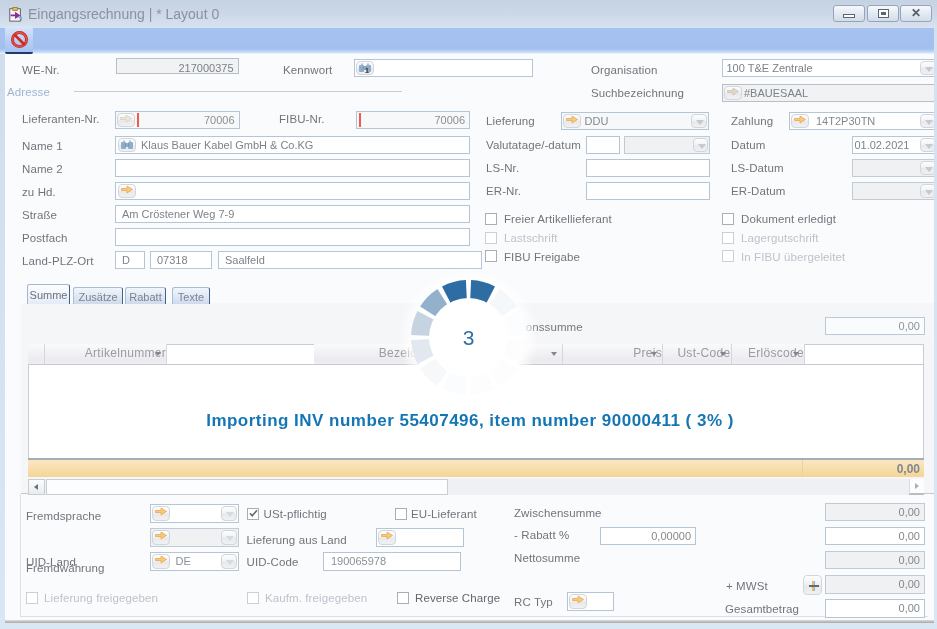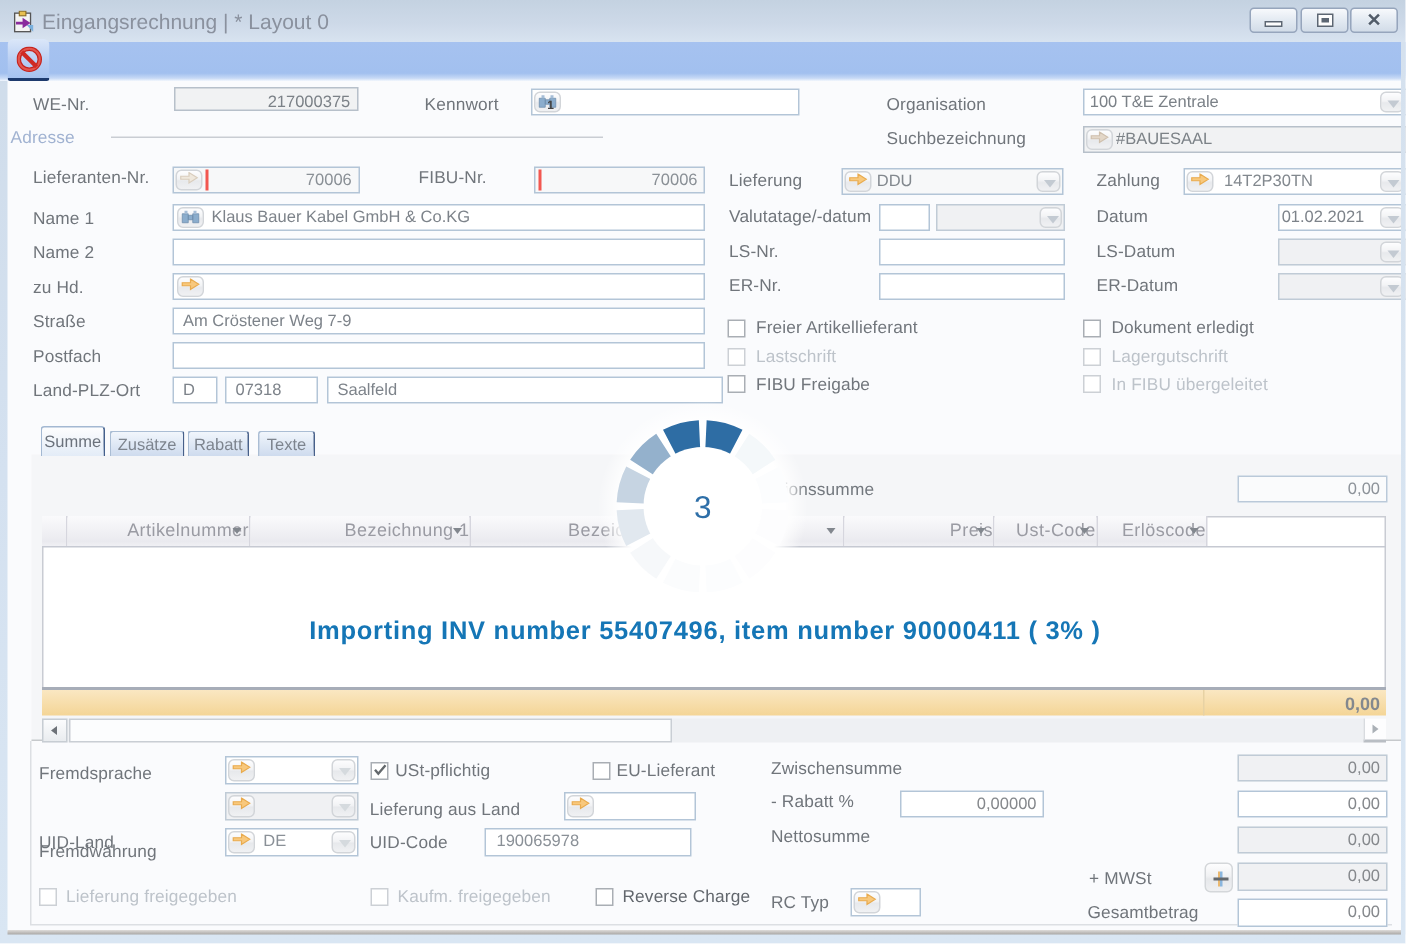--- a/index.html
+++ b/index.html
@@ -184,21 +184,20 @@
 <div class="ab" style="left:125px;top:286.5px;width:41px;height:17px;border-radius:2.5px 2.5px 0 0;background:linear-gradient(#f1f6fc,#cedbee);border:1px solid #aabdd4;border-right:1.5px solid #47608a;border-bottom:none;font-size:11px;color:#7d848e;text-align:center;line-height:18px">Rabatt</div>
 <div class="ab" style="left:172px;top:286.5px;width:38px;height:17px;border-radius:2.5px 2.5px 0 0;background:linear-gradient(#f1f6fc,#cedbee);border:1px solid #aabdd4;border-right:1.5px solid #47608a;border-bottom:none;font-size:11px;color:#7d848e;text-align:center;line-height:18px">Texte</div>
 
 <div class="lbl" style="left:497px;top:320px;color:#73787e">Positionssumme</div>
 <div class="fld num" style="left:825px;top:316.5px;width:100px;height:18.5px;line-height:17px;background:#fafbfc;border-color:#bac9d9;color:#8d939a">0,00</div>
 
 <div class="ab" style="left:27.5px;top:343.5px;width:896px;height:115px;background:#fff;border:1px solid #c9ccd3;border-bottom:none"></div>
 <div class="ab" style="left:27.5px;top:343.5px;width:896px;height:20px">
   <div class="hcell" style="left:0;width:17px;border-right:1px solid #d6d6de"></div>
   <div class="hcell" style="left:17px;width:122.5px">Artikelnummer<i class="harr"></i></div>
-  <div class="hcell" style="left:139.5px;width:147px">Bezeichnung 1<i class="harr"></i></div>
   <div class="hcell" style="left:286.5px;width:149px">Bezeichnung 2<i class="harr"></i></div>
   <div class="hcell" style="left:435.5px;width:100px">
       <i class="harr"></i>
     </div>
   <div class="hcell" style="left:535.5px;width:100px">Preis<i class="harr"></i></div>
   <div class="hcell" style="left:635.5px;width:68.5px">Ust-Code<i class="harr"></i></div>
   <div class="hcell" style="left:704px;width:73.5px">Erlöscode<i class="harr"></i></div>
 </div>
 <div class="ab" style="left:27.5px;top:363.5px;width:896px;height:1px;background:#c6c9d2"></div>
 <div class="ab" style="left:27.5px;top:458.3px;width:896px;height:2px;background:#a7adb8"></div>

